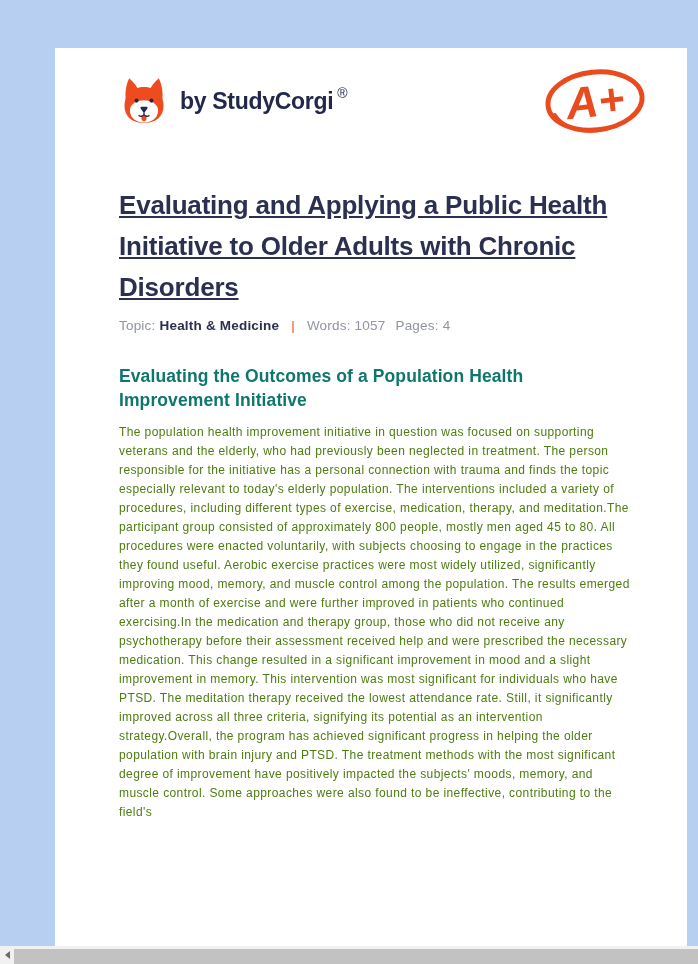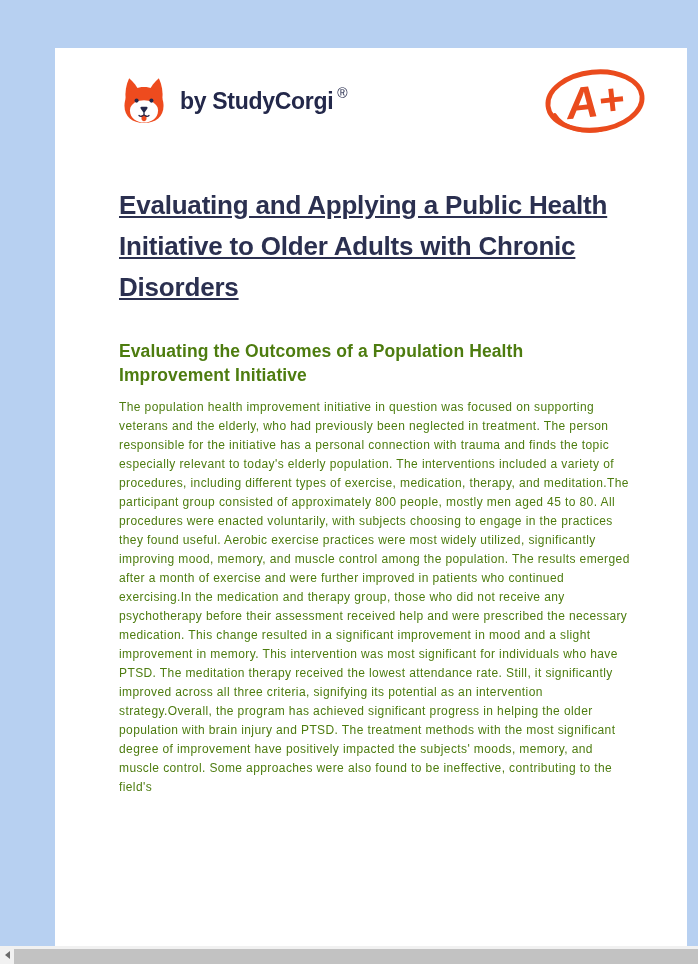--- a/index.html
+++ b/index.html
@@ -70,21 +70,21 @@
   .meta .m-sep { color:#ea4b1d; margin:0 12px; }
   .meta .m-words-label { margin-right:4px; }
   .meta .m-pages-label { margin-left:10px; margin-right:4px; }
 
   h2.section {
     margin:31px 0 0 0;
     max-width:512px;
     font-size:17.5px;
     line-height:24px;
     font-weight:700;
-    color:#4d7c0f;
+    color:#0f766e;
     letter-spacing:0.1px;
   }
   p.body-text {
     margin:11px 0 0 0;
     max-width:512px;
     font-size:12px;
     line-height:19px;
     letter-spacing:0.4px;
     color:#4d7c0f;
   }
@@ -150,20 +150,23 @@
             <ellipse cx="56" cy="39" rx="49" ry="30" fill="none" stroke="#ea4b1d" stroke-width="5"></ellipse>
             <path d="M13,49 C20,63 38,70.5 59,69.5" fill="none" stroke="#ea4b1d" stroke-width="4" stroke-linecap="round"></path>
             <text x="56" y="55" text-anchor="middle" font-size="46" font-weight="bold" font-style="italic" font-family="'Liberation Sans', sans-serif" fill="#ea4b1d">A+</text>
           </g>
         </svg>
       </div>
     </div>
 
     <h1 class="title">Evaluating and Applying a Public Health Initiative to Older Adults with Chronic Disorders</h1>
 
+    <div class="meta">
+      <span class="m-label">Topic:</span><span class="m-topic">Health &amp; Medicine</span><span class="m-sep">|</span><span class="m-words-label">Words:</span><span class="m-words">1057</span><span class="m-pages-label">Pages:</span><span class="m-pages">4</span>
+    </div>
 
     <h2 class="section">Evaluating the Outcomes of a Population Health Improvement Initiative</h2>
 
     <p class="body-text">The population health improvement initiative in question was focused on supporting veterans and the elderly, who had previously been neglected in treatment. The person responsible for the initiative has a personal connection with trauma and finds the topic especially relevant to today's elderly population. The interventions included a variety of procedures, including different types of exercise, medication, therapy, and meditation.The participant group consisted of approximately 800 people, mostly men aged 45 to 80. All procedures were enacted voluntarily, with subjects choosing to engage in the practices they found useful. Aerobic exercise practices were most widely utilized, significantly improving mood, memory, and muscle control among the population. The results emerged after a month of exercise and were further improved in patients who continued exercising.In the medication and therapy group, those who did not receive any psychotherapy before their assessment received help and were prescribed the necessary medication. This change resulted in a significant improvement in mood and a slight improvement in memory. This intervention was most significant for individuals who have PTSD. The meditation therapy received the lowest attendance rate. Still, it significantly improved across all three criteria, signifying its potential as an intervention strategy.Overall, the program has achieved significant progress in helping the older population with brain injury and PTSD. The treatment methods with the most significant degree of improvement have positively impacted the subjects' moods, memory, and muscle control. Some approaches were also found to be ineffective, contributing to the field's</p>
 
   </div>
 
   <div class="hscrollbar">
     <div class="hsb-btn">
       <span class="tri"></span>

